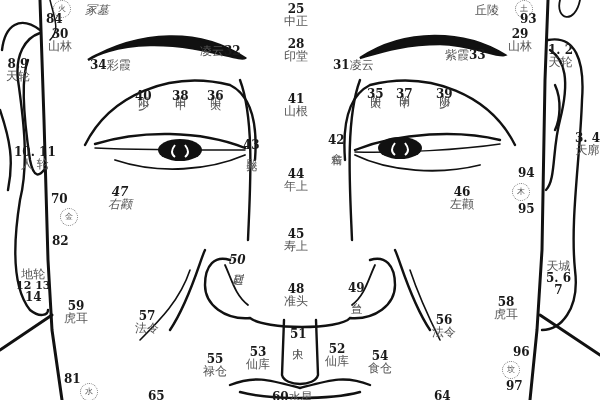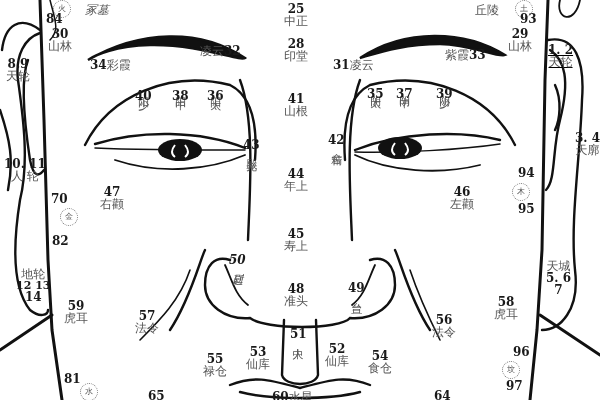--- a/index.html
+++ b/index.html
@@ -156,21 +156,21 @@
   </div>
 <div class="lbl" style="left:243px;top:139px;">
     <div class="num">43</div>
     <div class="vz" style="margin:0 auto">光殿</div>
   </div>
 <div class="lbl" style="left:328px;top:134px;">
     <div class="num">42</div>
     <div class="vz" style="margin:0 auto">精舍</div>
   </div>
 
-<div class="lbl" style="left:100px;top:186px;">
+<div class="lbl" style="left:108px;top:186px;font-style:italic;">
     <div class="num">47</div>
     <div class="zh">右颧</div>
   </div>
 <div class="lbl" style="left:450px;top:186px;">
     <div class="num">46</div>
     <div class="zh">左颧</div>
   </div>
 <div class="lbl" style="left:51px;top:193px;">
     <div class="num">70</div>
   </div>
@@ -242,31 +242,31 @@
   </div>
 <div class="seal" style="left:502px;top:361px;">坟</div>
 <div class="lbl" style="left:506px;top:380px;">
     <div class="num">97</div>
   </div>
 
 <div class="lbl" style="left:6px;top:58px;">
     <div class="num">8.9</div>
     <div class="zh">天轮</div>
   </div>
-<div class="lbl" style="left:4px;top:146px;margin-top:12px;">
+<div class="lbl" style="left:14px;top:146px;">
     <div class="num">10. 11</div>
     <div class="zh"><span>人</span>&nbsp;<span>轮</span></div>
   </div>
 <div class="lbl" style="left:16px;top:268px;">
     <div class="zh">地轮</div>
     <div class="num" style="font-size:11px">12 13</div>
     <div class="num">14</div>
   </div>
 
-<div class="lbl" style="left:548px;top:44px;text-decoration:underline;">
+<div class="lbl" style="left:548px;top:44px;">
     <div class="num">1. 2</div>
     <div class="zh">天轮</div>
   </div>
 <div class="lbl" style="left:542px;top:132px;margin-left:33px;">
     <div class="num">3.   4</div>
     <div class="zh">天廓</div>
   </div>
 <div class="lbl" style="left:546px;top:260px;">
     <div class="zh">天城</div>
     <div class="num">5. 6</div>

